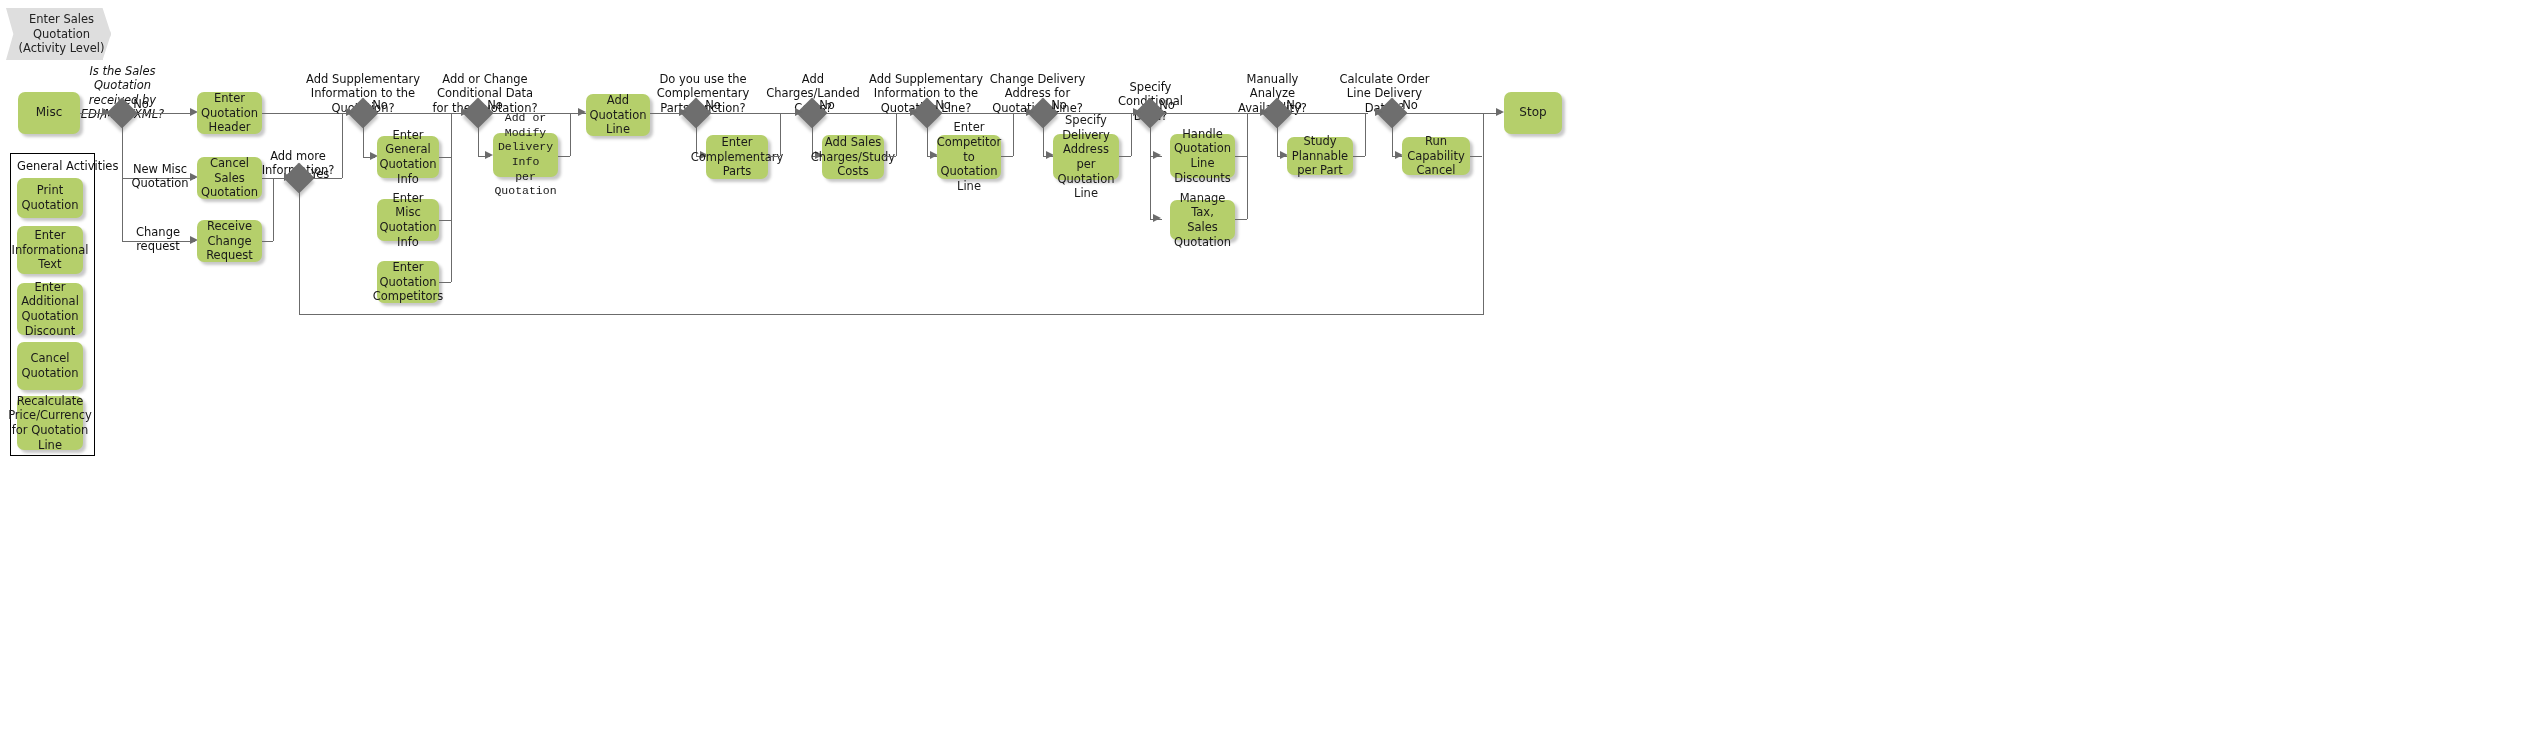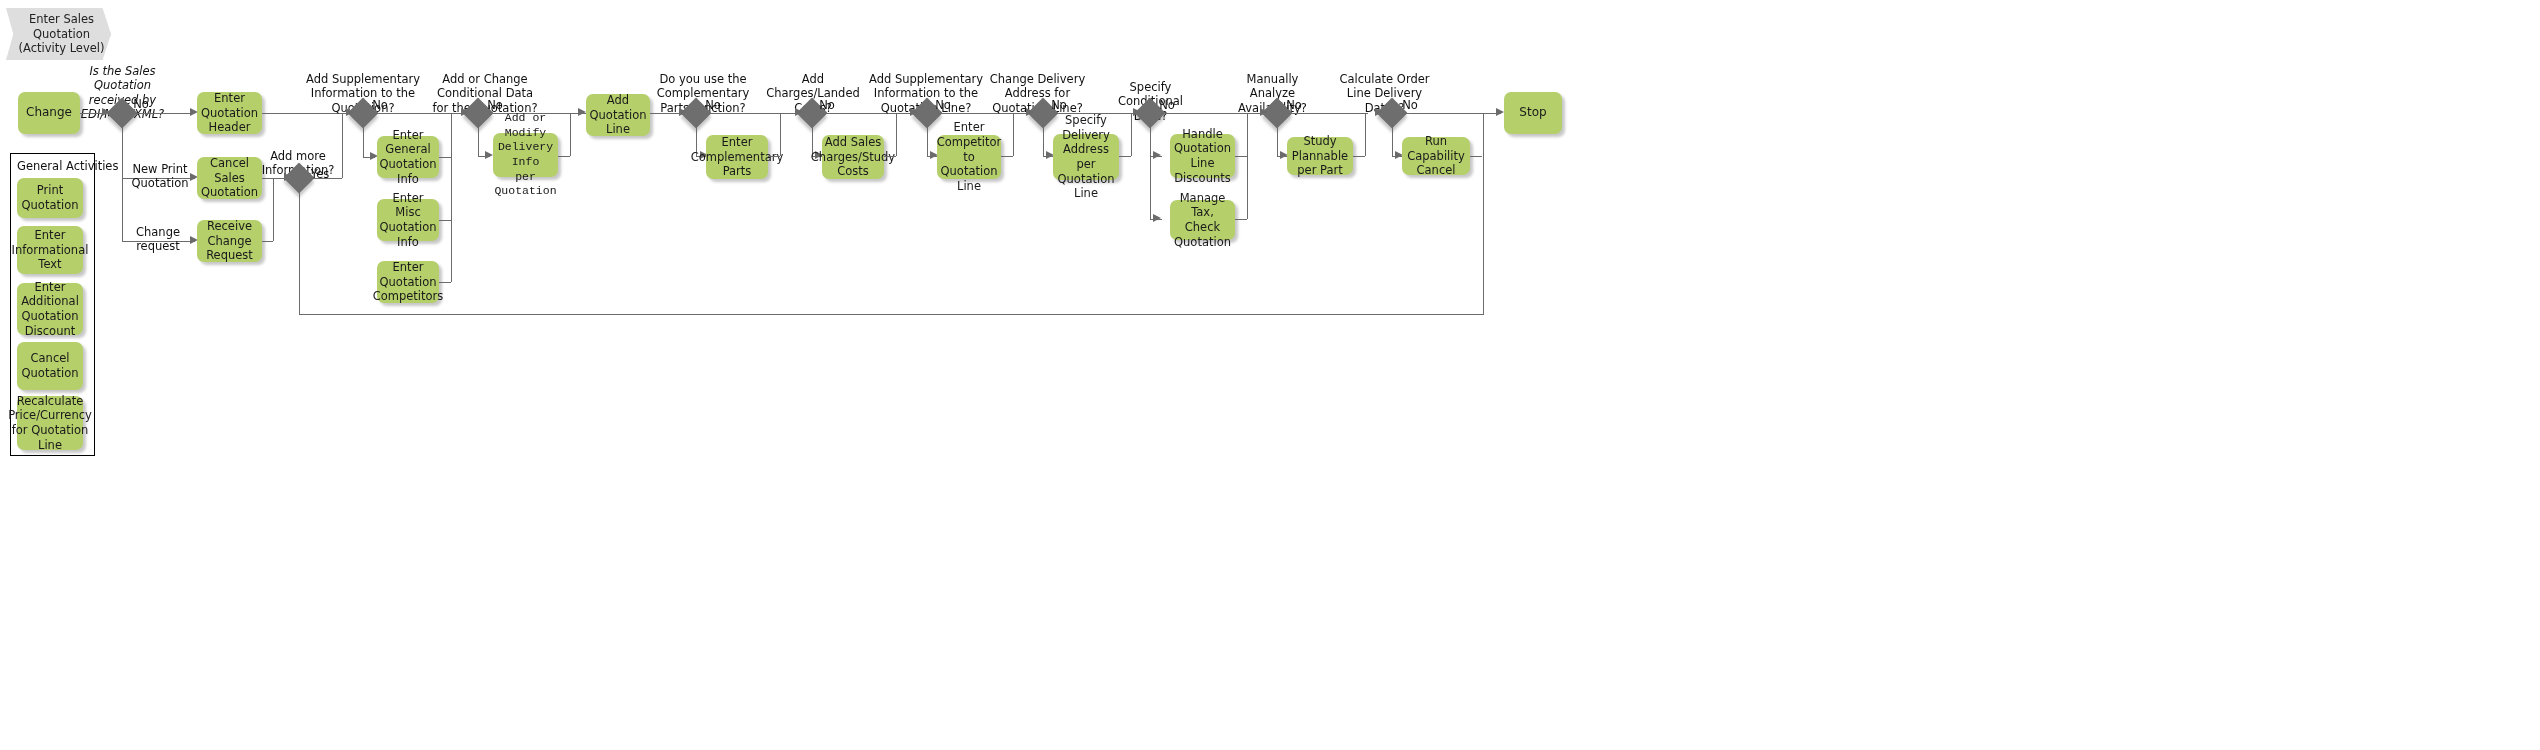--- a/index.html
+++ b/index.html
@@ -81,21 +81,21 @@
   }
 </style>
 </head>
 <body>
 
 <div id="canvas">
 
   <div class="banner" style="left:6px;top:8px;width:105px;height:52px;">Enter Sales Quotation
 (Activity Level)</div>
 
-  <div class="node start" style="left:18px;top:92px;width:62px;height:42px;">Change</div>
+  <div class="node start" style="left:18px;top:92px;width:62px;height:42px;">Misc</div>
   <div class="node stop" style="left:1504px;top:92px;width:58px;height:42px;">Stop</div>
 
   <div class="panel" style="left:10px;top:153px;width:85px;height:303px;"></div>
   <div class="panel-title" style="left:17px;top:159px;">General Activities</div>
 
   <div class="node" style="left:17px;top:178px;width:66px;height:40px;">Print Quotation</div>
   <div class="node" style="left:17px;top:226px;width:66px;height:48px;">Enter
 Informational
 Text</div>
   <div class="node" style="left:17px;top:283px;width:66px;height:52px;">Enter Additional
@@ -117,21 +117,21 @@
 
   <div class="ln h" style="left:80px;top:112.5px;width:24px;"></div>
   <div class="arrow" style="left:102px;top:108px;"></div>
 
   <div class="ln h" style="left:134px;top:112.5px;width:59px;"></div>
   <div class="arrow" style="left:190px;top:108px;"></div>
 
   <div class="ln v" style="left:121.5px;top:124px;height:54px;"></div>
   <div class="ln h" style="left:121.5px;top:177.5px;width:73px;"></div>
   <div class="arrow" style="left:190px;top:173px;"></div>
-  <div class="lbl" style="left:125px;top:162px;width:70px;">New Print
+  <div class="lbl" style="left:125px;top:162px;width:70px;">New Misc
 Quotation</div>
 
   <div class="ln v" style="left:121.5px;top:177px;height:64px;"></div>
   <div class="ln h" style="left:121.5px;top:240.5px;width:73px;"></div>
   <div class="arrow" style="left:190px;top:236px;"></div>
   <div class="lbl" style="left:118px;top:225px;width:80px;">Change request</div>
 
   <div class="node" style="left:197px;top:92px;width:65px;height:42px;">Enter Quotation
 Header</div>
   <div class="node" style="left:197px;top:157px;width:65px;height:42px;">Cancel Sales
@@ -289,21 +289,21 @@
   <div class="ln v" style="left:1149.5px;top:124px;height:95px;"></div>
   <div class="ln h" style="left:1149.5px;top:155.5px;width:12px;"></div>
   <div class="arrow" style="left:1153px;top:151px;"></div>
   <div class="ln h" style="left:1149.5px;top:218.5px;width:12px;"></div>
   <div class="arrow" style="left:1153px;top:214px;"></div>
 
   <div class="node" style="left:1170px;top:134px;width:65px;height:44px;">Handle
 Quotation Line
 Discounts</div>
   <div class="node" style="left:1170px;top:200px;width:65px;height:40px;">Manage Tax,
-Check Quotation</div>
+Sales Quotation</div>
 
   <div class="ln h" style="left:1235px;top:155.5px;width:12px;"></div>
   <div class="ln h" style="left:1235px;top:218.5px;width:12px;"></div>
   <div class="ln v" style="left:1246.5px;top:113px;height:106px;"></div>
 
   <div class="lbl" style="left:1225px;top:72px;width:95px;">Manually
 Analyze
 Availability?</div>
   <div class="gateway" style="left:1266px;top:102px;"></div>
   <div class="lbl" style="left:1279px;top:98px;width:30px;">No</div>

